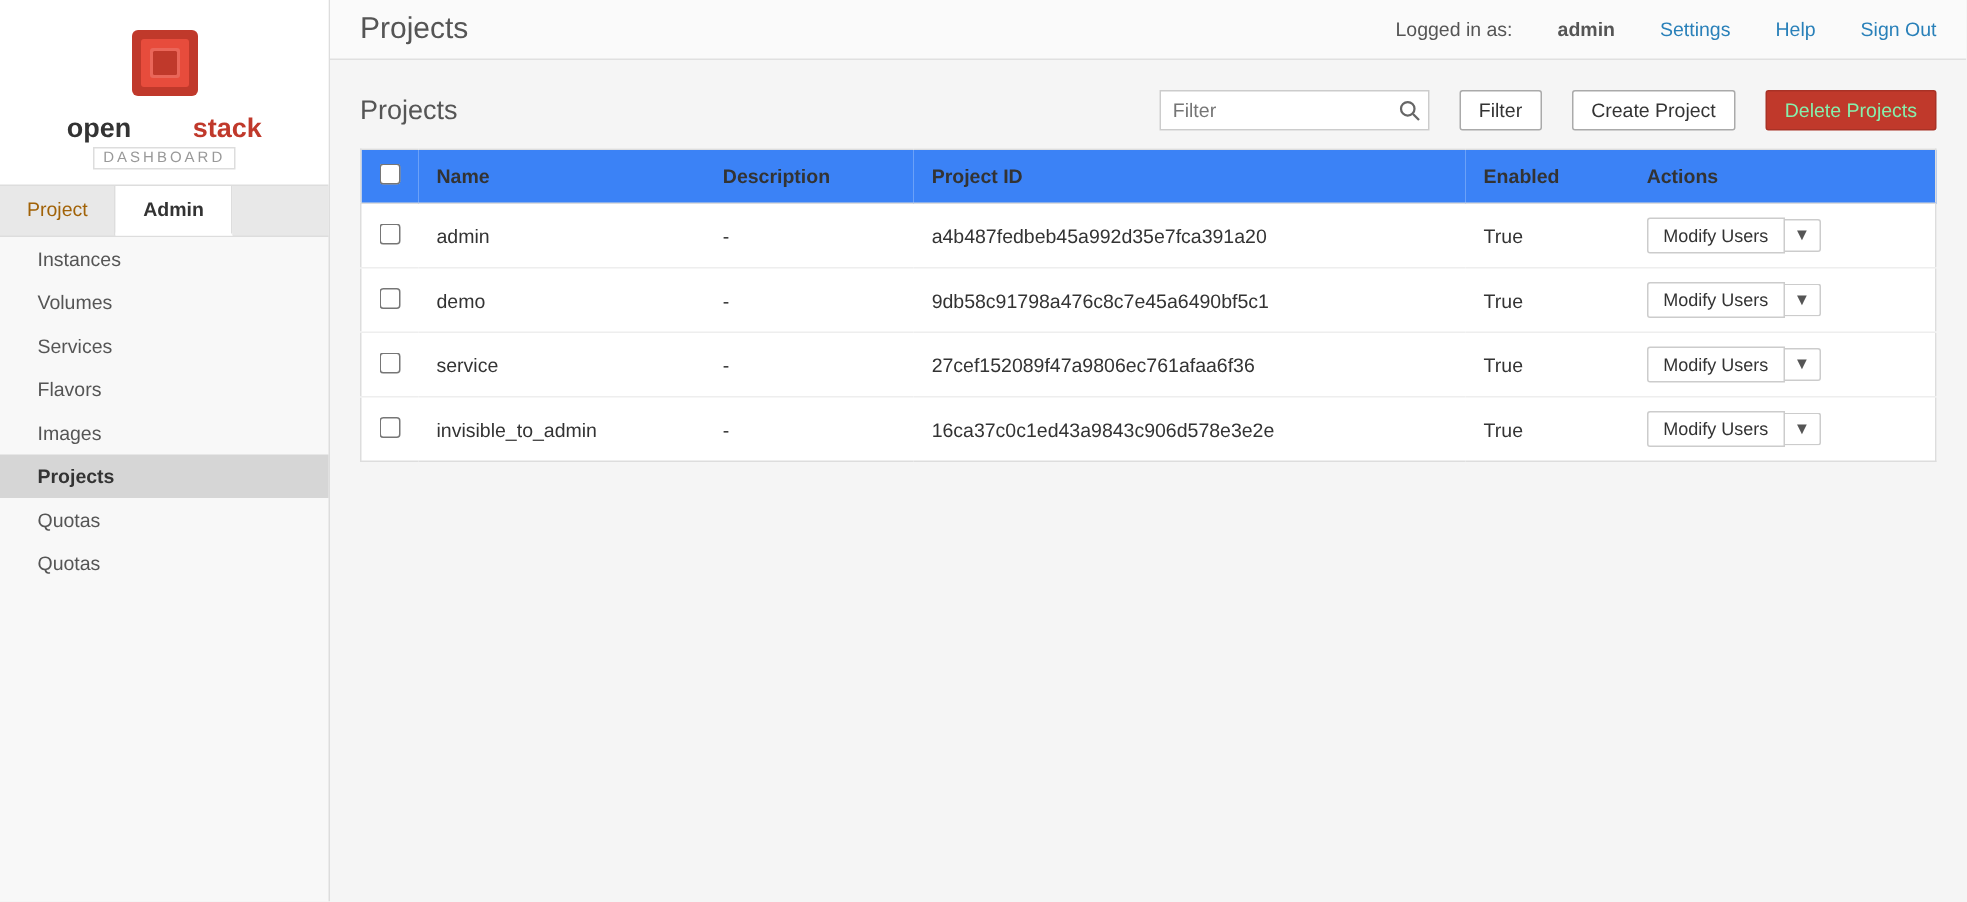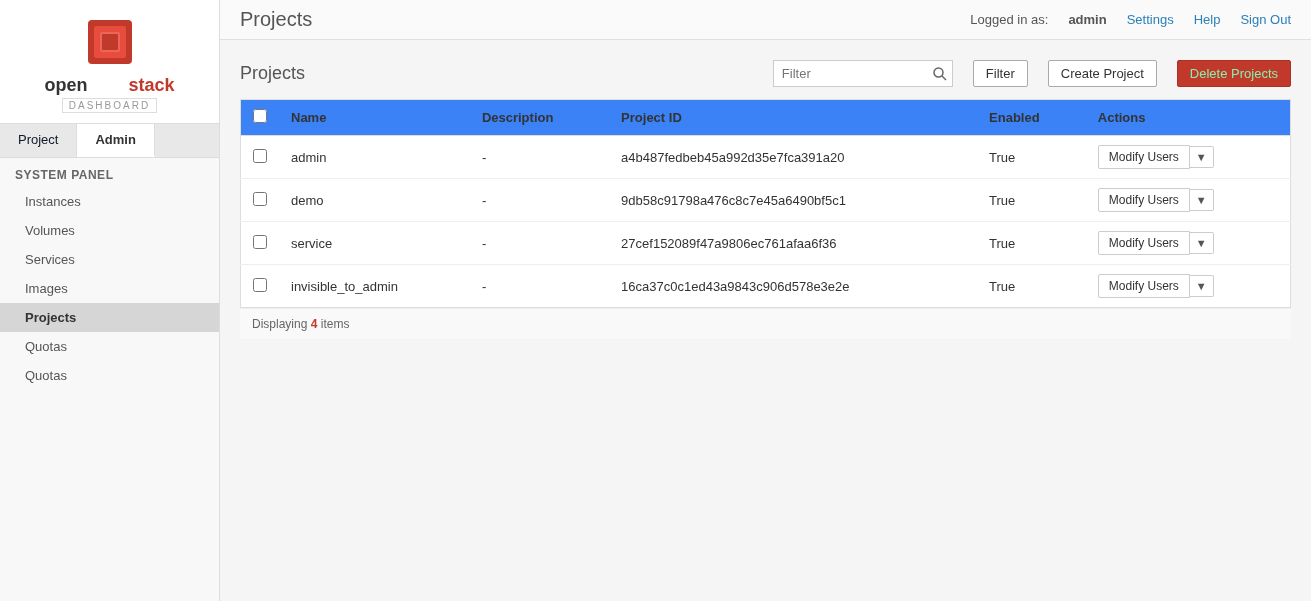--- a/index.html
+++ b/index.html
@@ -39,21 +39,21 @@
     }
     .tabs-row {
       display: flex;
       background: #e8e8e8;
       border-bottom: 1px solid #ddd;
     }
     .tab-item {
       padding: 8px 18px;
       cursor: pointer;
       font-size: 13px;
-      color: #0f172a;
+      color: #a16207;
       border-right: 1px solid #ddd;
     }
     .tab-item.active {
       background: #fff;
       color: #333;
       font-weight: bold;
       border-bottom: 2px solid #fff;
     }
     .section-header {
       padding: 10px 15px 5px;
@@ -92,21 +92,21 @@
       align-items: center;
     }
     .page-title-top {
       font-size: 20px;
       color: #555;
       font-weight: normal;
     }
     .topbar-right {
       display: flex;
       align-items: center;
-      gap: 20px;
+      gap: 30px;
       font-size: 13px;
       color: #555;
     }
     .topbar-right a {
       color: #2980b9;
       text-decoration: none;
     }
     .content-area {
       padding: 20px;
       overflow-y: auto;
@@ -263,25 +263,25 @@
       </span>
     </div>
     <div class="logo-sub">DASHBOARD</div>
   </div>
 
   <div class="tabs-row">
     <div class="tab-item">Project</div>
     <div class="tab-item active">Admin</div>
   </div>
 
-  <div class="section-header">System Panel</div>
 
   <div class="nav-item">Instances</div>
   <div class="nav-item">Volumes</div>
   <div class="nav-item">Services</div>
+  <div class="nav-item">Flavors</div>
   <div class="nav-item">Images</div>
   <div class="nav-item active">Projects</div>
   <div class="nav-item">Quotas</div>
   <div class="nav-item">Quotas</div>
 </div>
 
 <div class="main">
 
   <div class="topbar">
     <div class="page-title-top">Projects</div>
@@ -382,17 +382,14 @@
     <td>True</td>
     <td>
       <div class="btn-group">
         <button class="btn-modify">Modify Users</button>
         <button class="btn-dropdown">▼</button>
       </div>
     </td>
   </tr>
         </tbody>
     </table>
-    <div class="footer-text">
-      Displaying <span>4</span> items
-    </div>
   </div>
 </div>
 
 </body></html>

